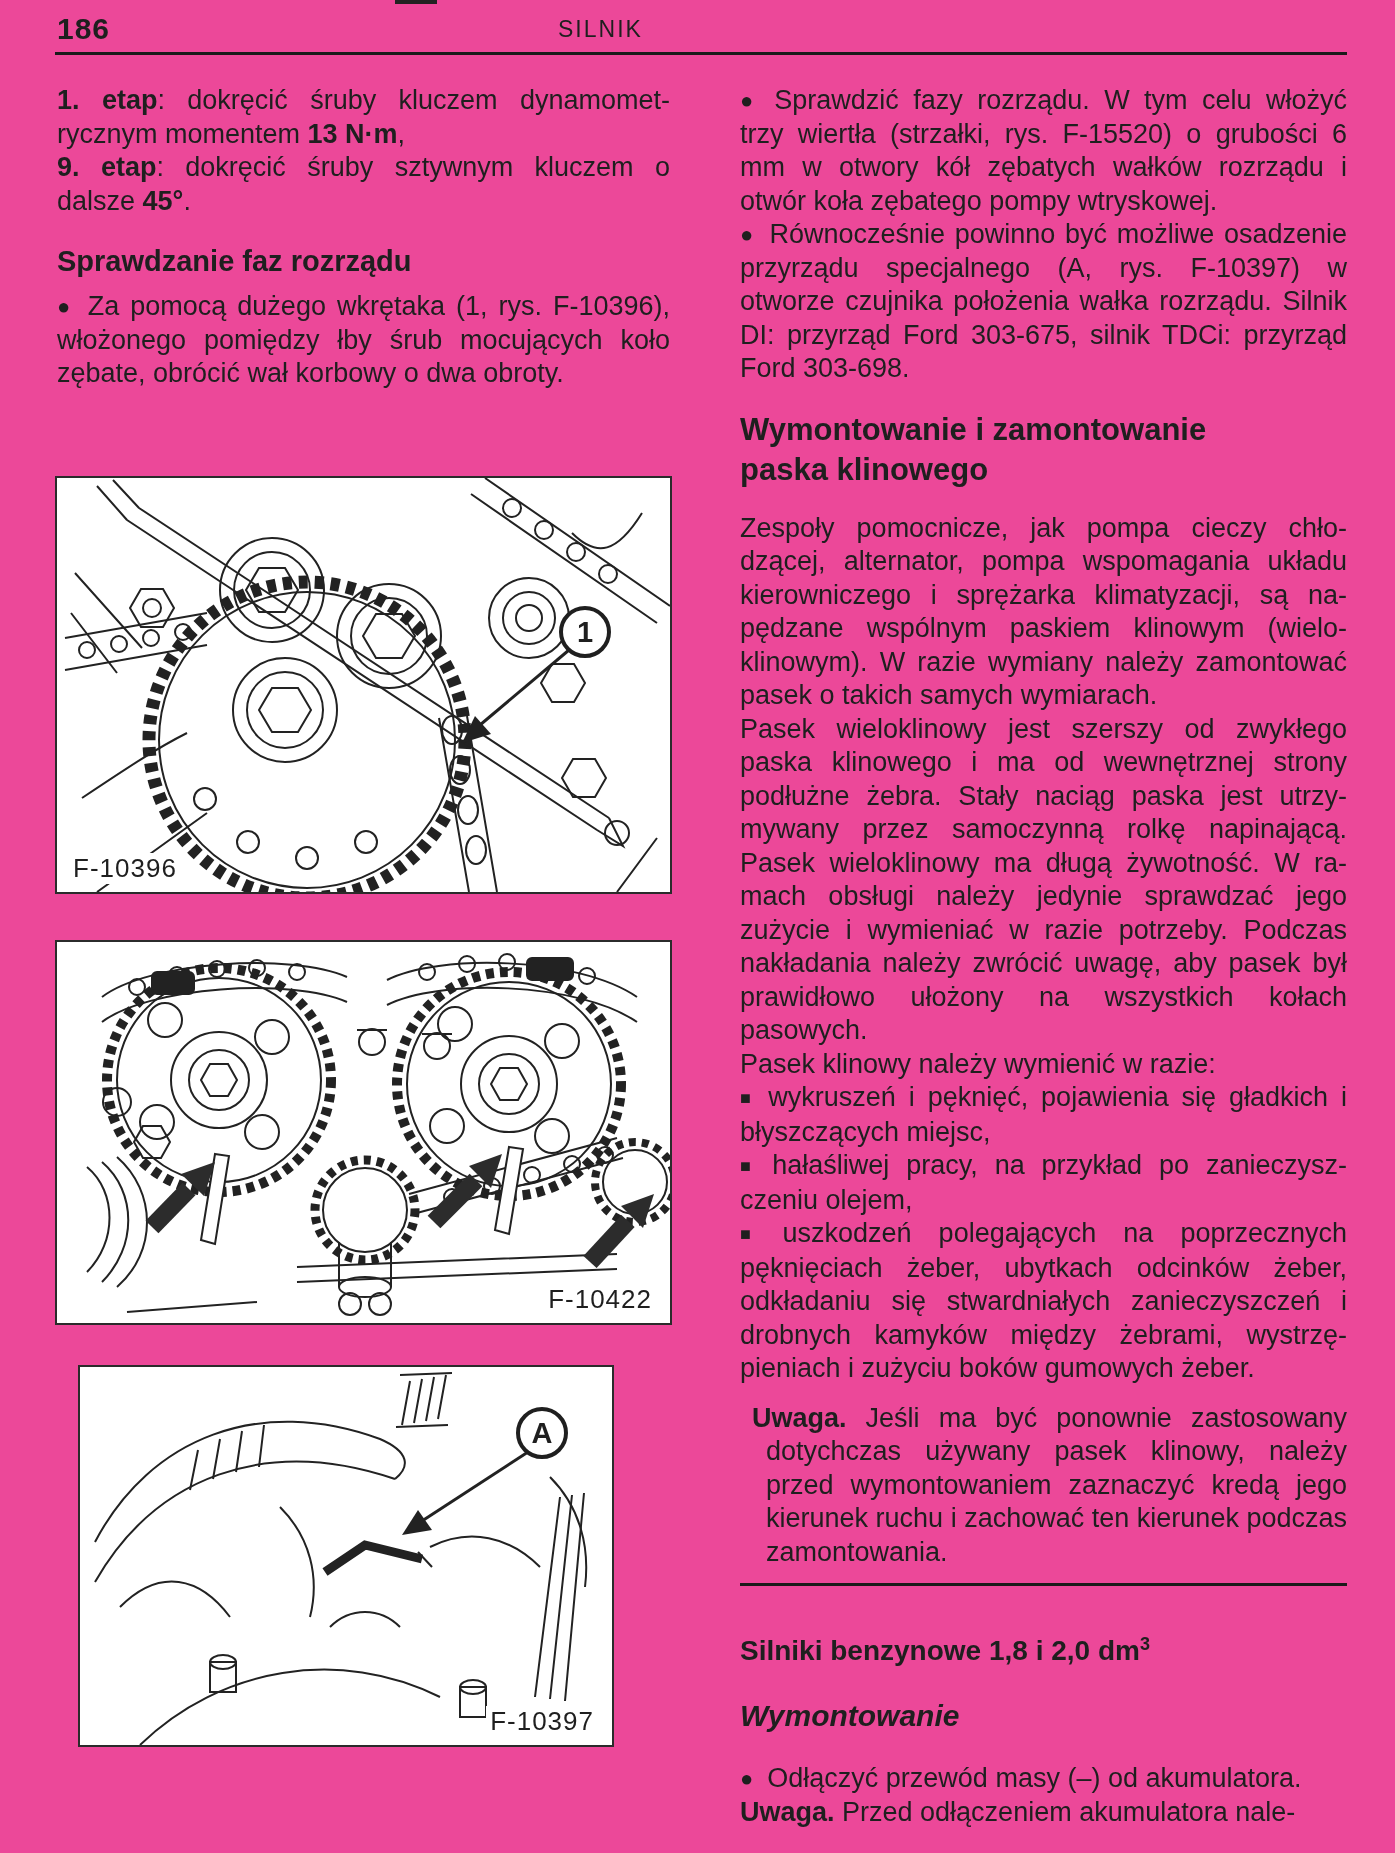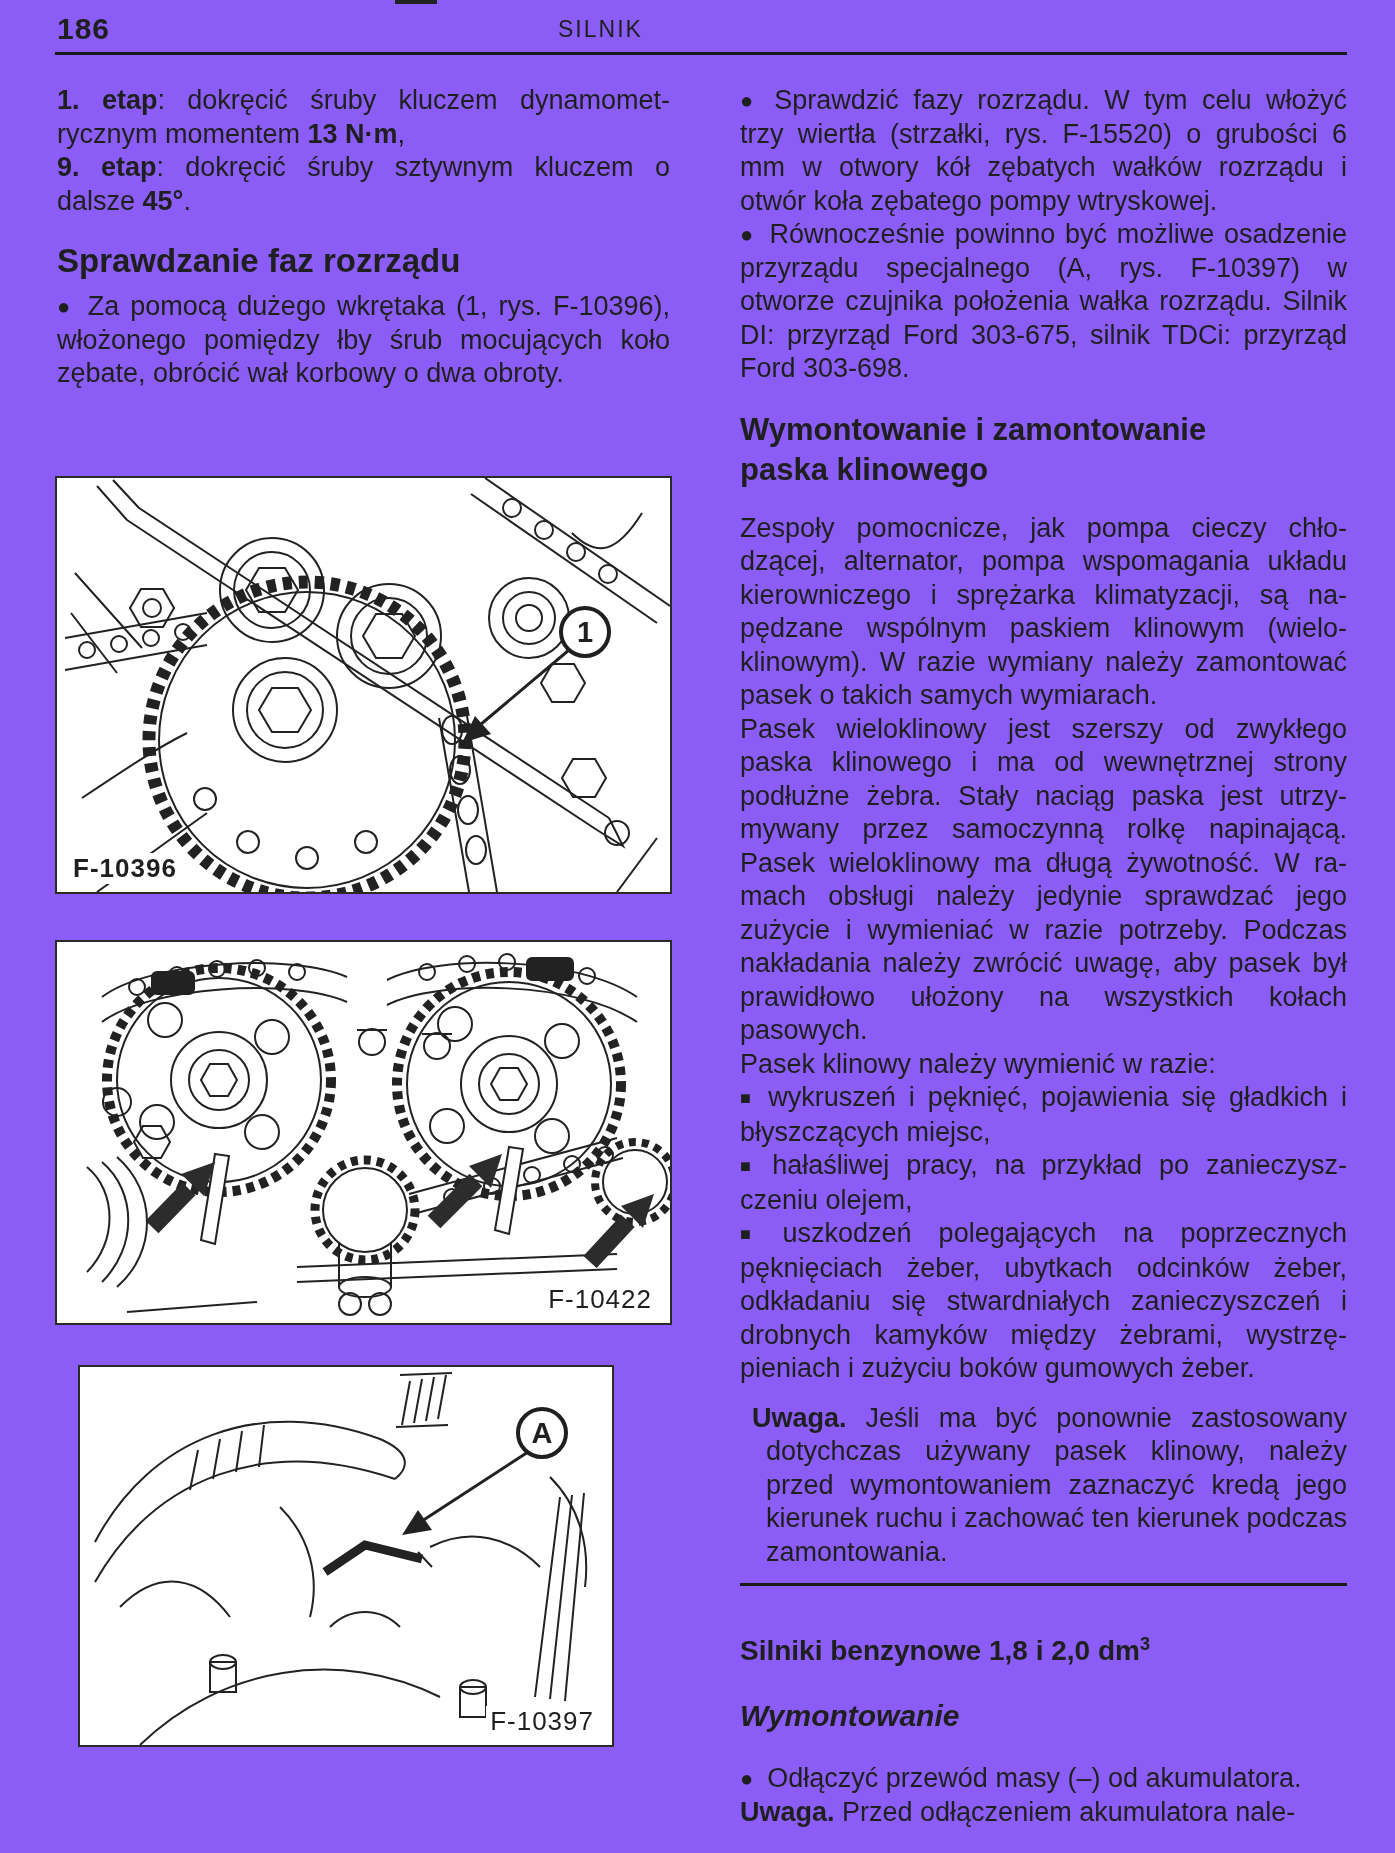--- a/index.html
+++ b/index.html
@@ -1,46 +1,46 @@
 <!DOCTYPE html>
 <html><head>
 <meta charset="utf-8">
 <style>
   html,body{margin:0;padding:0;background:#ffffff;}
-  .page{position:relative;width:1395px;height:1853px;background:#8b5cf6;overflow:hidden;
+  .page{position:relative;width:1395px;height:1853px;background:#ec4899;overflow:hidden;
         font-family:"Liberation Sans", sans-serif;color:#1f1f1f;}
   .artifact{position:absolute;left:395px;top:0;width:42px;height:4px;background:#222;}
   .page-number{position:absolute;left:57px;top:12px;font-size:30px;font-weight:bold;letter-spacing:1px;}
   .header-title{position:absolute;left:558px;top:16px;font-size:23px;letter-spacing:2px;}
   .header-rule{position:absolute;left:55px;top:52px;width:1292px;height:3px;background:#1a1a1a;}
 
   .col{position:absolute;top:84px;}
   .col-left{left:57px;width:613px;}
   .col-right{left:740px;width:607px;}
 
   p{margin:0;}
   .body{font-size:27px;line-height:33.5px;text-align:justify;}
   .dot{font-size:22px;margin-right:14px;vertical-align:1px;}
   .sq{font-size:18px;margin-right:12px;vertical-align:2px;}
-  .h-section{font-size:33px;font-weight:bold;margin:26px 0 12px 0;line-height:34px;}
+  .h-section{font-size:29px;font-weight:bold;margin:26px 0 12px 0;line-height:34px;}
   .h-main{font-size:31px;font-weight:bold;line-height:40px;margin:24px 0 22px 0;}
   .note{padding-left:26px;text-indent:-14px;margin-top:16px;}
   .col-rule{height:3px;background:#1a1a1a;border:none;margin:14px 0 0 0;width:100%;}
   .h-sub{font-size:28px;font-weight:bold;margin:41px 0 0 0;line-height:34px;}
   .h-sub sup{font-size:18px;}
   .h-ital{font-size:30px;font-weight:bold;font-style:italic;margin:30px 0 0 0;line-height:36px;}
   .mt-bullet{margin-top:28px;}
 
   .figure{position:absolute;background:#ffffff;border:2px solid #2b2b2b;}
   .fig-1{left:55px;top:476px;width:613px;height:414px;}
   .fig-2{left:55px;top:940px;width:613px;height:381px;}
   .fig-3{left:78px;top:1365px;width:532px;height:378px;}
   .figure svg{display:block;width:100%;height:100%;}
   .fig-caption{position:absolute;font-size:26px;color:#1f1f1f;letter-spacing:1px;background:#fff;padding:0 4px;}
-  .cap-bl{left:12px;bottom:8px;font-weight:bold;}
+  .cap-bl{left:12px;bottom:8px;}
   .cap-br{right:14px;bottom:8px;}
   .callout{position:absolute;width:44px;height:44px;border:4px solid #1f1f1f;border-radius:50%;
            background:#fff;font-size:29px;font-weight:bold;display:flex;align-items:center;justify-content:center;}
 </style>
 </head>
 <body>
 
 <div class="page">
   <div class="artifact"></div>
   <div class="page-number">186</div>

